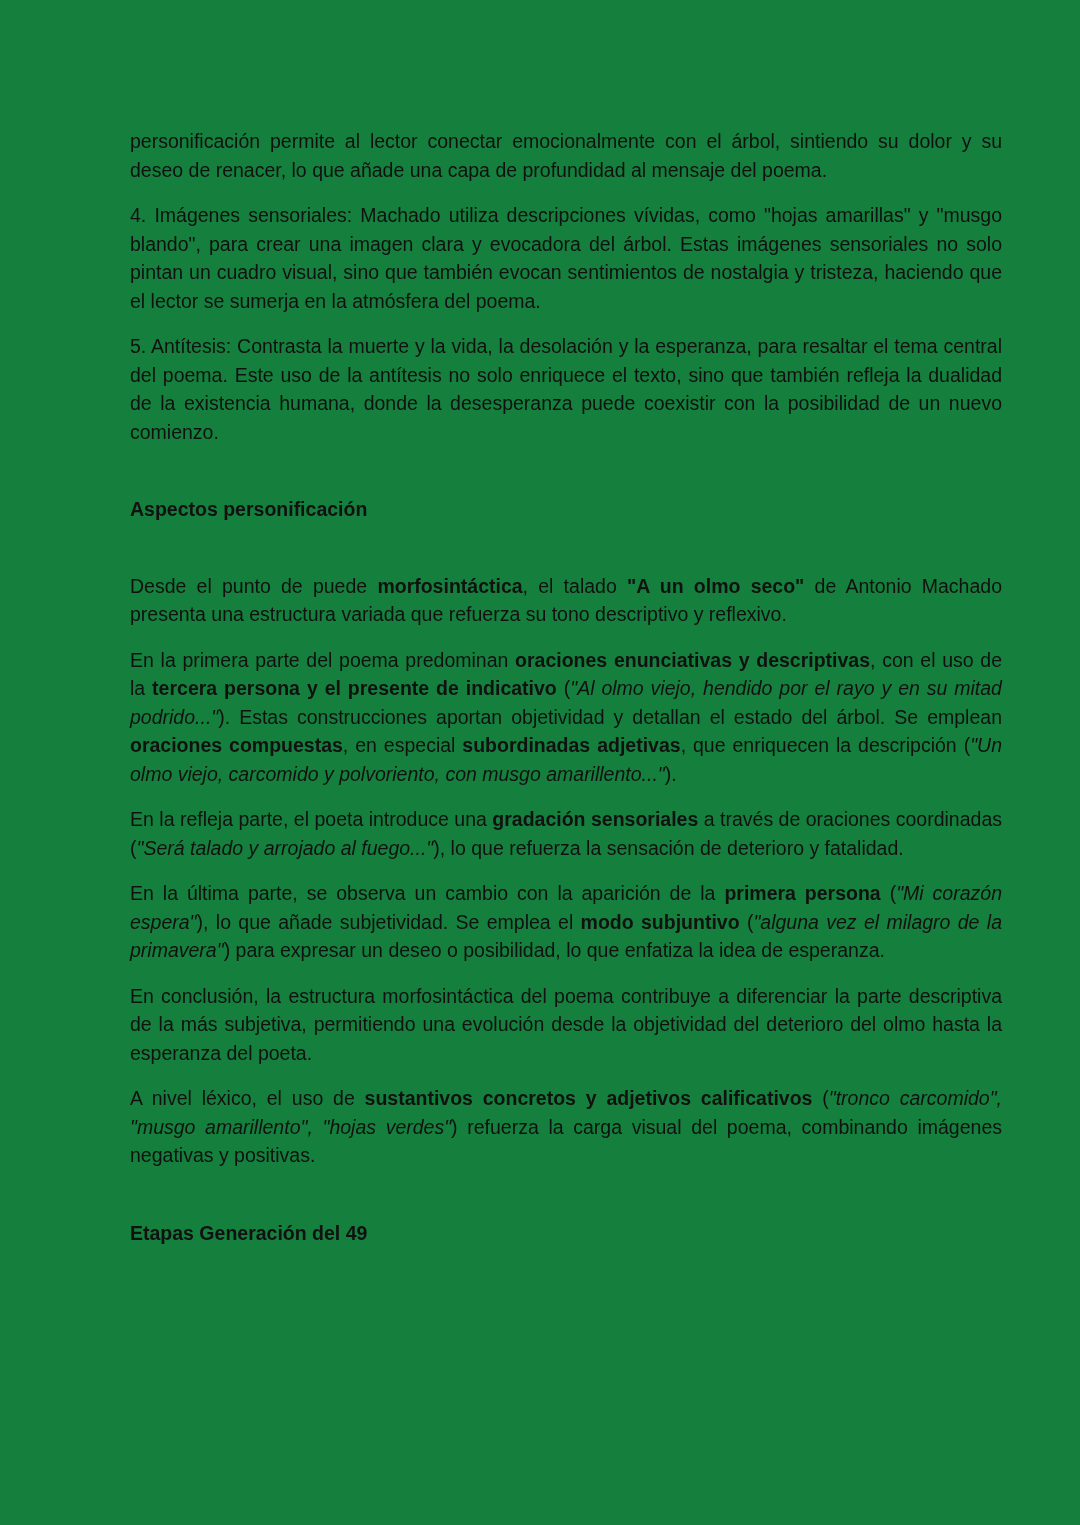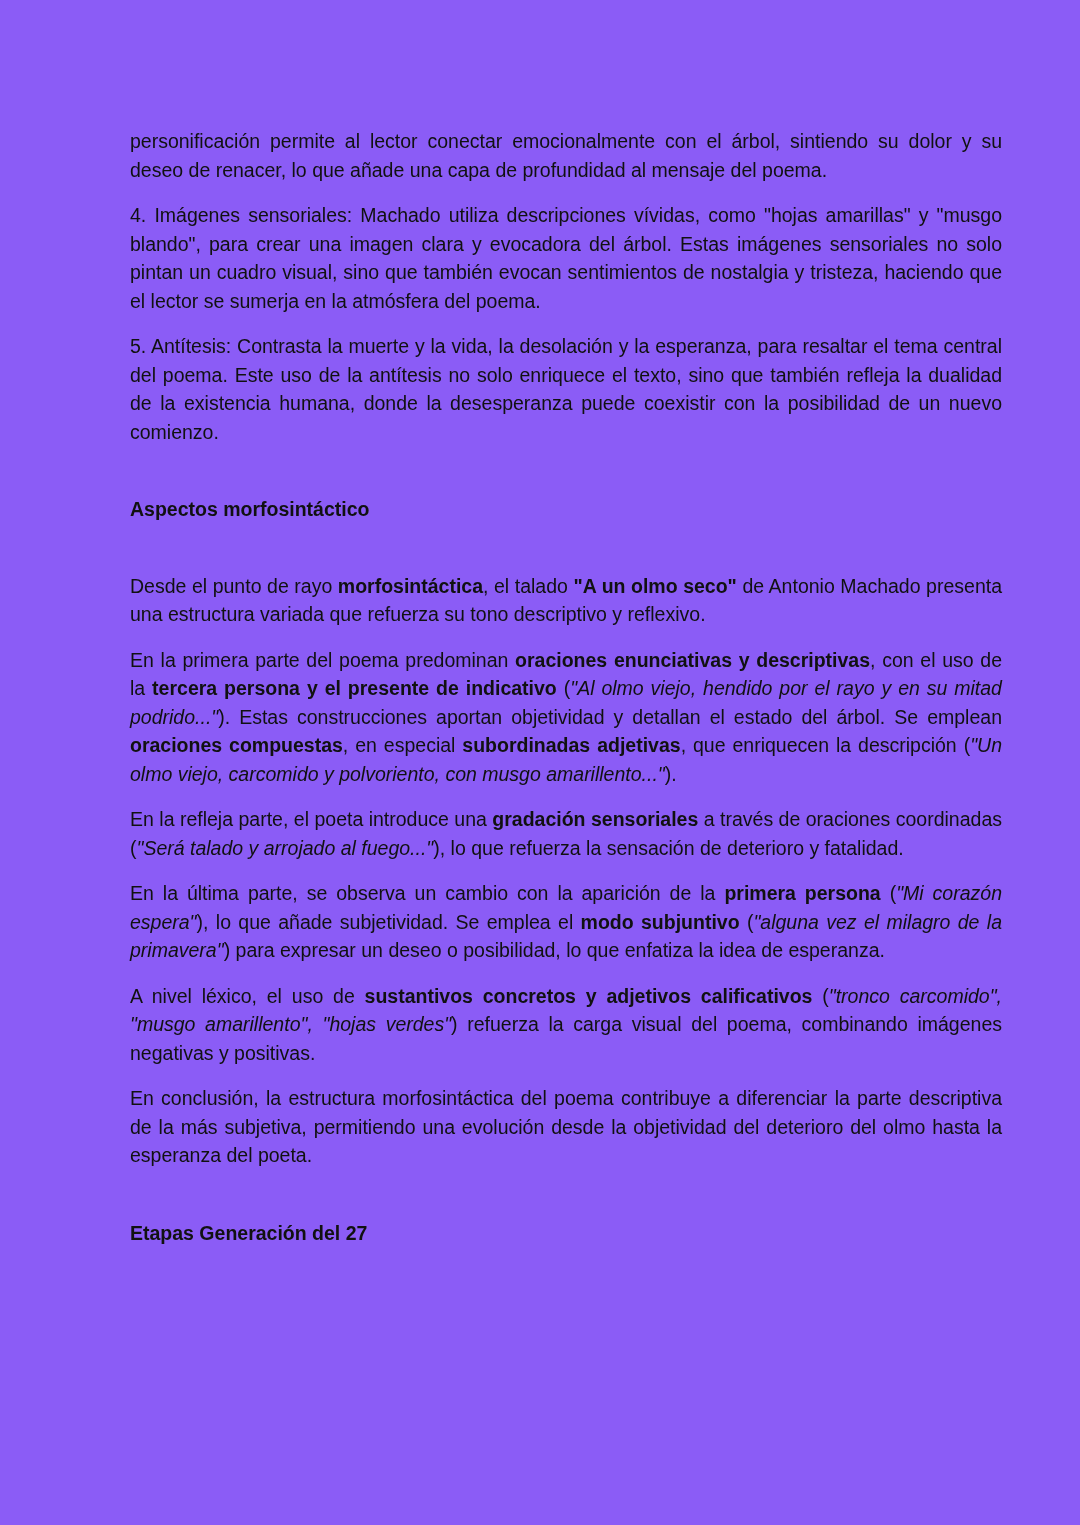--- a/index.html
+++ b/index.html
@@ -5,21 +5,21 @@
   html, body {
     margin: 0;
     padding: 0;
     background: #ffffff;
   }
   .page {
     position: relative;
     width: 1080px;
     height: 1525px;
     margin: 0 auto;
-    background: #8b5cf6;
+    background: #15803d;
     box-sizing: border-box;
     padding: 127px 78px 0 130px;
     overflow: hidden;
     font-family: "Liberation Sans", "DejaVu Sans", sans-serif;
     font-size: 19.5px;
     line-height: 28.5px;
     color: #111111;
   }
   .para {
     margin: 0 0 17px 0;
@@ -35,22 +35,22 @@
   .seg-italic { font-weight: 400; font-style: italic; }
 </style>
 </head>
 <body>
 
 <div class="page">
   <div id="doc-body">
       <p class="para"><span class="seg-normal">personificación permite al lector conectar emocionalmente con el árbol, sintiendo su dolor y su deseo de renacer, lo que añade una capa de profundidad al mensaje del poema.</span></p>
       <p class="para"><span class="seg-normal">4. Imágenes sensoriales: Machado utiliza descripciones vívidas, como "hojas amarillas" y "musgo blando", para crear una imagen clara y evocadora del árbol. Estas imágenes sensoriales no solo pintan un cuadro visual, sino que también evocan sentimientos de nostalgia y tristeza, haciendo que el lector se sumerja en la atmósfera del poema.</span></p>
       <p class="para"><span class="seg-normal">5. Antítesis: Contrasta la muerte y la vida, la desolación y la esperanza, para resaltar el tema central del poema. Este uso de la antítesis no solo enriquece el texto, sino que también refleja la dualidad de la existencia humana, donde la desesperanza puede coexistir con la posibilidad de un nuevo comienzo.</span></p>
-      <p class="heading"><span class="seg-bold">Aspectos morfosintáctico</span></p>
-      <p class="para"><span class="seg-normal">Desde el punto de rayo </span><span class="seg-bold">morfosintáctica</span><span class="seg-normal">, el talado </span><span class="seg-bold">"A un olmo seco"</span><span class="seg-normal"> de Antonio Machado presenta una estructura variada que refuerza su tono descriptivo y reflexivo.</span></p>
+      <p class="heading"><span class="seg-bold">Aspectos personificación</span></p>
+      <p class="para"><span class="seg-normal">Desde el punto de puede </span><span class="seg-bold">morfosintáctica</span><span class="seg-normal">, el talado </span><span class="seg-bold">"A un olmo seco"</span><span class="seg-normal"> de Antonio Machado presenta una estructura variada que refuerza su tono descriptivo y reflexivo.</span></p>
       <p class="para"><span class="seg-normal">En la primera parte del poema predominan </span><span class="seg-bold">oraciones enunciativas y descriptivas</span><span class="seg-normal">, con el uso de la </span><span class="seg-bold">tercera persona y el presente de indicativo</span><span class="seg-normal"> (</span><span class="seg-italic">"Al olmo viejo, hendido por el rayo y en su mitad podrido..."</span><span class="seg-normal">). Estas construcciones aportan objetividad y detallan el estado del árbol. Se emplean </span><span class="seg-bold">oraciones compuestas</span><span class="seg-normal">, en especial </span><span class="seg-bold">subordinadas adjetivas</span><span class="seg-normal">, que enriquecen la descripción (</span><span class="seg-italic">"Un olmo viejo, carcomido y polvoriento, con musgo amarillento..."</span><span class="seg-normal">).</span></p>
       <p class="para"><span class="seg-normal">En la refleja parte, el poeta introduce una </span><span class="seg-bold">gradación sensoriales</span><span class="seg-normal"> a través de oraciones coordinadas (</span><span class="seg-italic">"Será talado y arrojado al fuego..."</span><span class="seg-normal">), lo que refuerza la sensación de deterioro y fatalidad.</span></p>
       <p class="para"><span class="seg-normal">En la última parte, se observa un cambio con la aparición de la </span><span class="seg-bold">primera persona</span><span class="seg-normal"> (</span><span class="seg-italic">"Mi corazón espera"</span><span class="seg-normal">), lo que añade subjetividad. Se emplea el </span><span class="seg-bold">modo subjuntivo</span><span class="seg-normal"> (</span><span class="seg-italic">"alguna vez el milagro de la primavera"</span><span class="seg-normal">) para expresar un deseo o posibilidad, lo que enfatiza la idea de esperanza.</span></p>
+      <p class="para"><span class="seg-normal">En conclusión, la estructura morfosintáctica del poema contribuye a diferenciar la parte descriptiva de la más subjetiva, permitiendo una evolución desde la objetividad del deterioro del olmo hasta la esperanza del poeta.</span></p>
       <p class="para"><span class="seg-normal">A nivel léxico, el uso de </span><span class="seg-bold">sustantivos concretos y adjetivos calificativos</span><span class="seg-normal"> (</span><span class="seg-italic">"tronco carcomido", "musgo amarillento", "hojas verdes"</span><span class="seg-normal">) refuerza la carga visual del poema, combinando imágenes negativas y positivas.</span></p>
-      <p class="para"><span class="seg-normal">En conclusión, la estructura morfosintáctica del poema contribuye a diferenciar la parte descriptiva de la más subjetiva, permitiendo una evolución desde la objetividad del deterioro del olmo hasta la esperanza del poeta.</span></p>
-      <p class="heading"><span class="seg-bold">Etapas Generación del 27</span></p>
+      <p class="heading"><span class="seg-bold">Etapas Generación del 49</span></p>
     </div>
 </div>
 
 </body></html>

